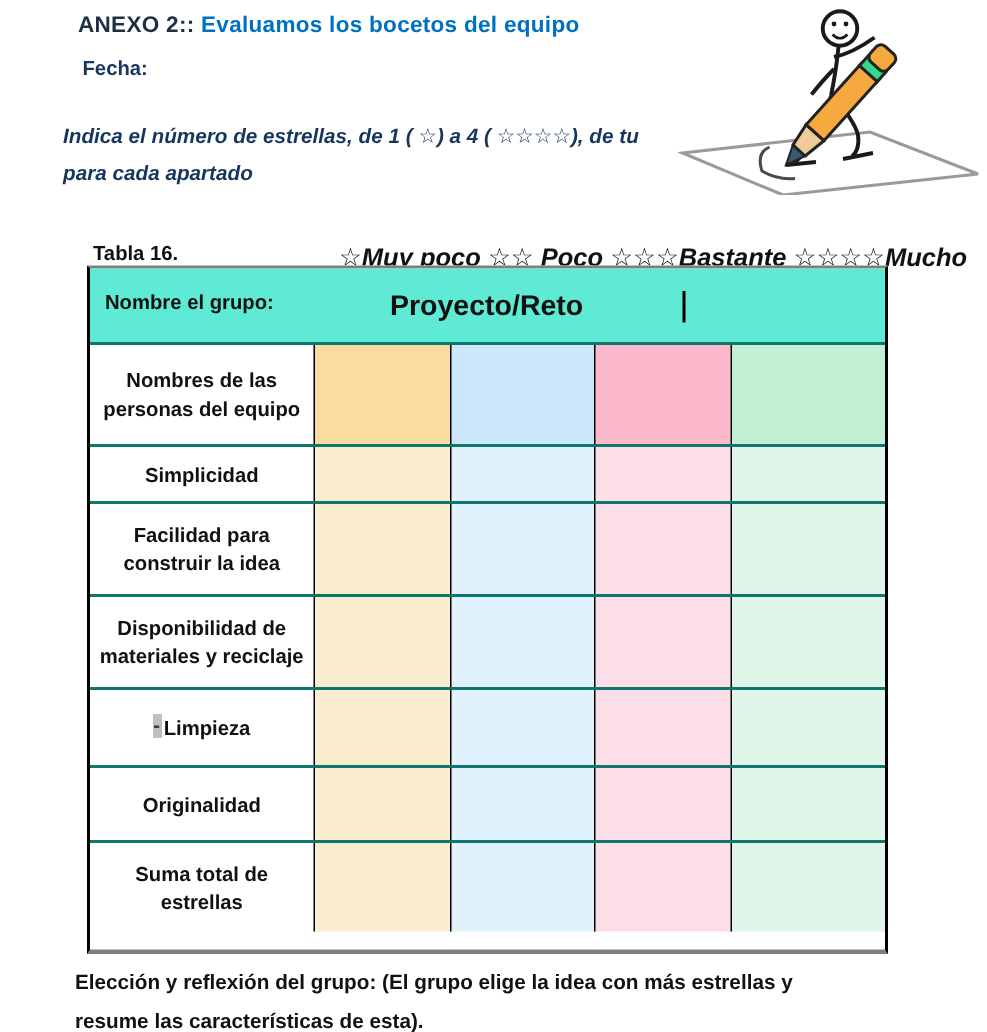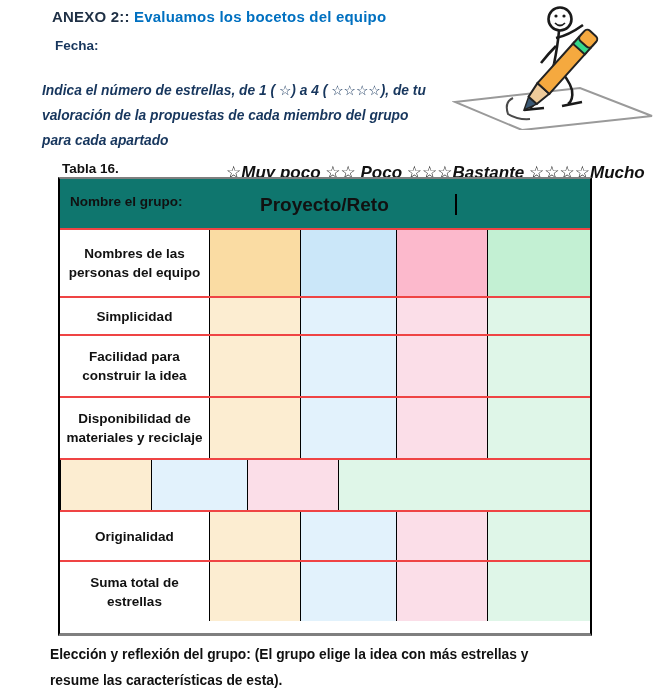--- a/index.html
+++ b/index.html
@@ -23,26 +23,26 @@
   
   .tabla-caption{left:62px;top:161px;font-size:13.5px;font-weight:bold;color:#111;}
   .legend{left:226px;top:162px;font-size:17px;font-weight:bold;font-style:italic;color:#111;}
 
   
   .eval-table{
     left:58px;top:177px;width:534px;height:459px;box-sizing:border-box;background:#fff;
     border-left:2px solid #000;border-right:2px solid #000;
     border-top:2px solid #7f7f7f;border-bottom:3px solid #7f7f7f;
   }
-  .t-header{position:relative;height:49px;box-sizing:border-box;background:#0f766e;}
+  .t-header{position:relative;height:49px;box-sizing:border-box;background:#5eead4;}
   .t-header .h-label{position:absolute;left:10px;top:15px;font-size:13.5px;font-weight:bold;color:#111;}
   .t-header .h-value{position:absolute;left:200px;top:15px;font-size:19px;font-weight:bold;color:#111;}
   .t-header .caret{position:absolute;left:395px;top:15px;width:2px;height:21px;background:#000;}
 
-  .t-row{display:flex;box-sizing:border-box;border-top:2px solid #ef4444;}
+  .t-row{display:flex;box-sizing:border-box;border-top:2px solid #0f766e;}
   .label-cell{
     width:149px;box-sizing:border-box;display:flex;align-items:center;justify-content:center;
     text-align:center;font-size:13.5px;font-weight:bold;color:#111;line-height:19px;
     padding:0 6px;background:#fff;
   }
   .c-cell{box-sizing:border-box;border-left:1.5px solid #000;}
   .c0{width:91px;} .c1{width:96px;} .c2{width:91px;} .c3{flex:1;}
 
   .sel-dash{
     display:inline-block;background:#bfbfbf;color:#3a3a3a;
@@ -91,21 +91,20 @@
     <rect x="82" y="-8" width="9" height="16" fill="#35d98b" stroke="#222222" stroke-width="2"></rect>
     <rect x="89" y="-8" width="14" height="16" rx="4" fill="#f5a93f" stroke="#222222" stroke-width="2"></rect>
   </g>
 
   <path d="M104,36 C114,34 124,28 131,23" fill="none" stroke="#1a1a1a" stroke-width="2.6"></path>
   <path d="M104,44 C98,50 93,56 89,61" fill="none" stroke="#1a1a1a" stroke-width="2.6"></path>
 </svg>
 
 <div class="abs instruction">
   <div>Indica el número de estrellas, de 1 ( ☆) a 4 ( ☆☆☆☆), de tu</div>
-  <div>valoración de la propuestas de cada miembro del grupo</div>
   <div>para cada apartado</div>
 </div>
 
 <div class="abs tabla-caption">Tabla  16.</div>
 <div class="abs legend">☆Muy poco ☆☆ Poco ☆☆☆Bastante ☆☆☆☆Mucho</div>
 
 <div class="abs eval-table">
 
   <div class="t-header">
     <span class="h-label">Nombre el grupo:</span>
@@ -139,20 +138,23 @@
 
   <div class="t-row" style="height:62px">
     <div class="label-cell">Disponibilidad de materiales y reciclaje</div>
     <div class="c-cell c0" style="background: rgb(252, 237, 209);"></div>
     <div class="c-cell c1" style="background: rgb(226, 242, 252);"></div>
     <div class="c-cell c2" style="background: rgb(251, 222, 232);"></div>
     <div class="c-cell c3" style="background: rgb(223, 246, 232);"></div>
   </div>
 
   <div class="t-row" style="height:52px">
+    <div class="label-cell">
+      <span><span class="sel-dash">-</span><span>Limpieza</span></span>
+    </div>
     <div class="c-cell c0" style="background: rgb(252, 237, 209);"></div>
     <div class="c-cell c1" style="background: rgb(226, 242, 252);"></div>
     <div class="c-cell c2" style="background: rgb(251, 222, 232);"></div>
     <div class="c-cell c3" style="background: rgb(223, 246, 232);"></div>
   </div>
 
   <div class="t-row" style="height:50px">
     <div class="label-cell">Originalidad</div>
     <div class="c-cell c0" style="background: rgb(252, 237, 209);"></div>
     <div class="c-cell c1" style="background: rgb(226, 242, 252);"></div>

